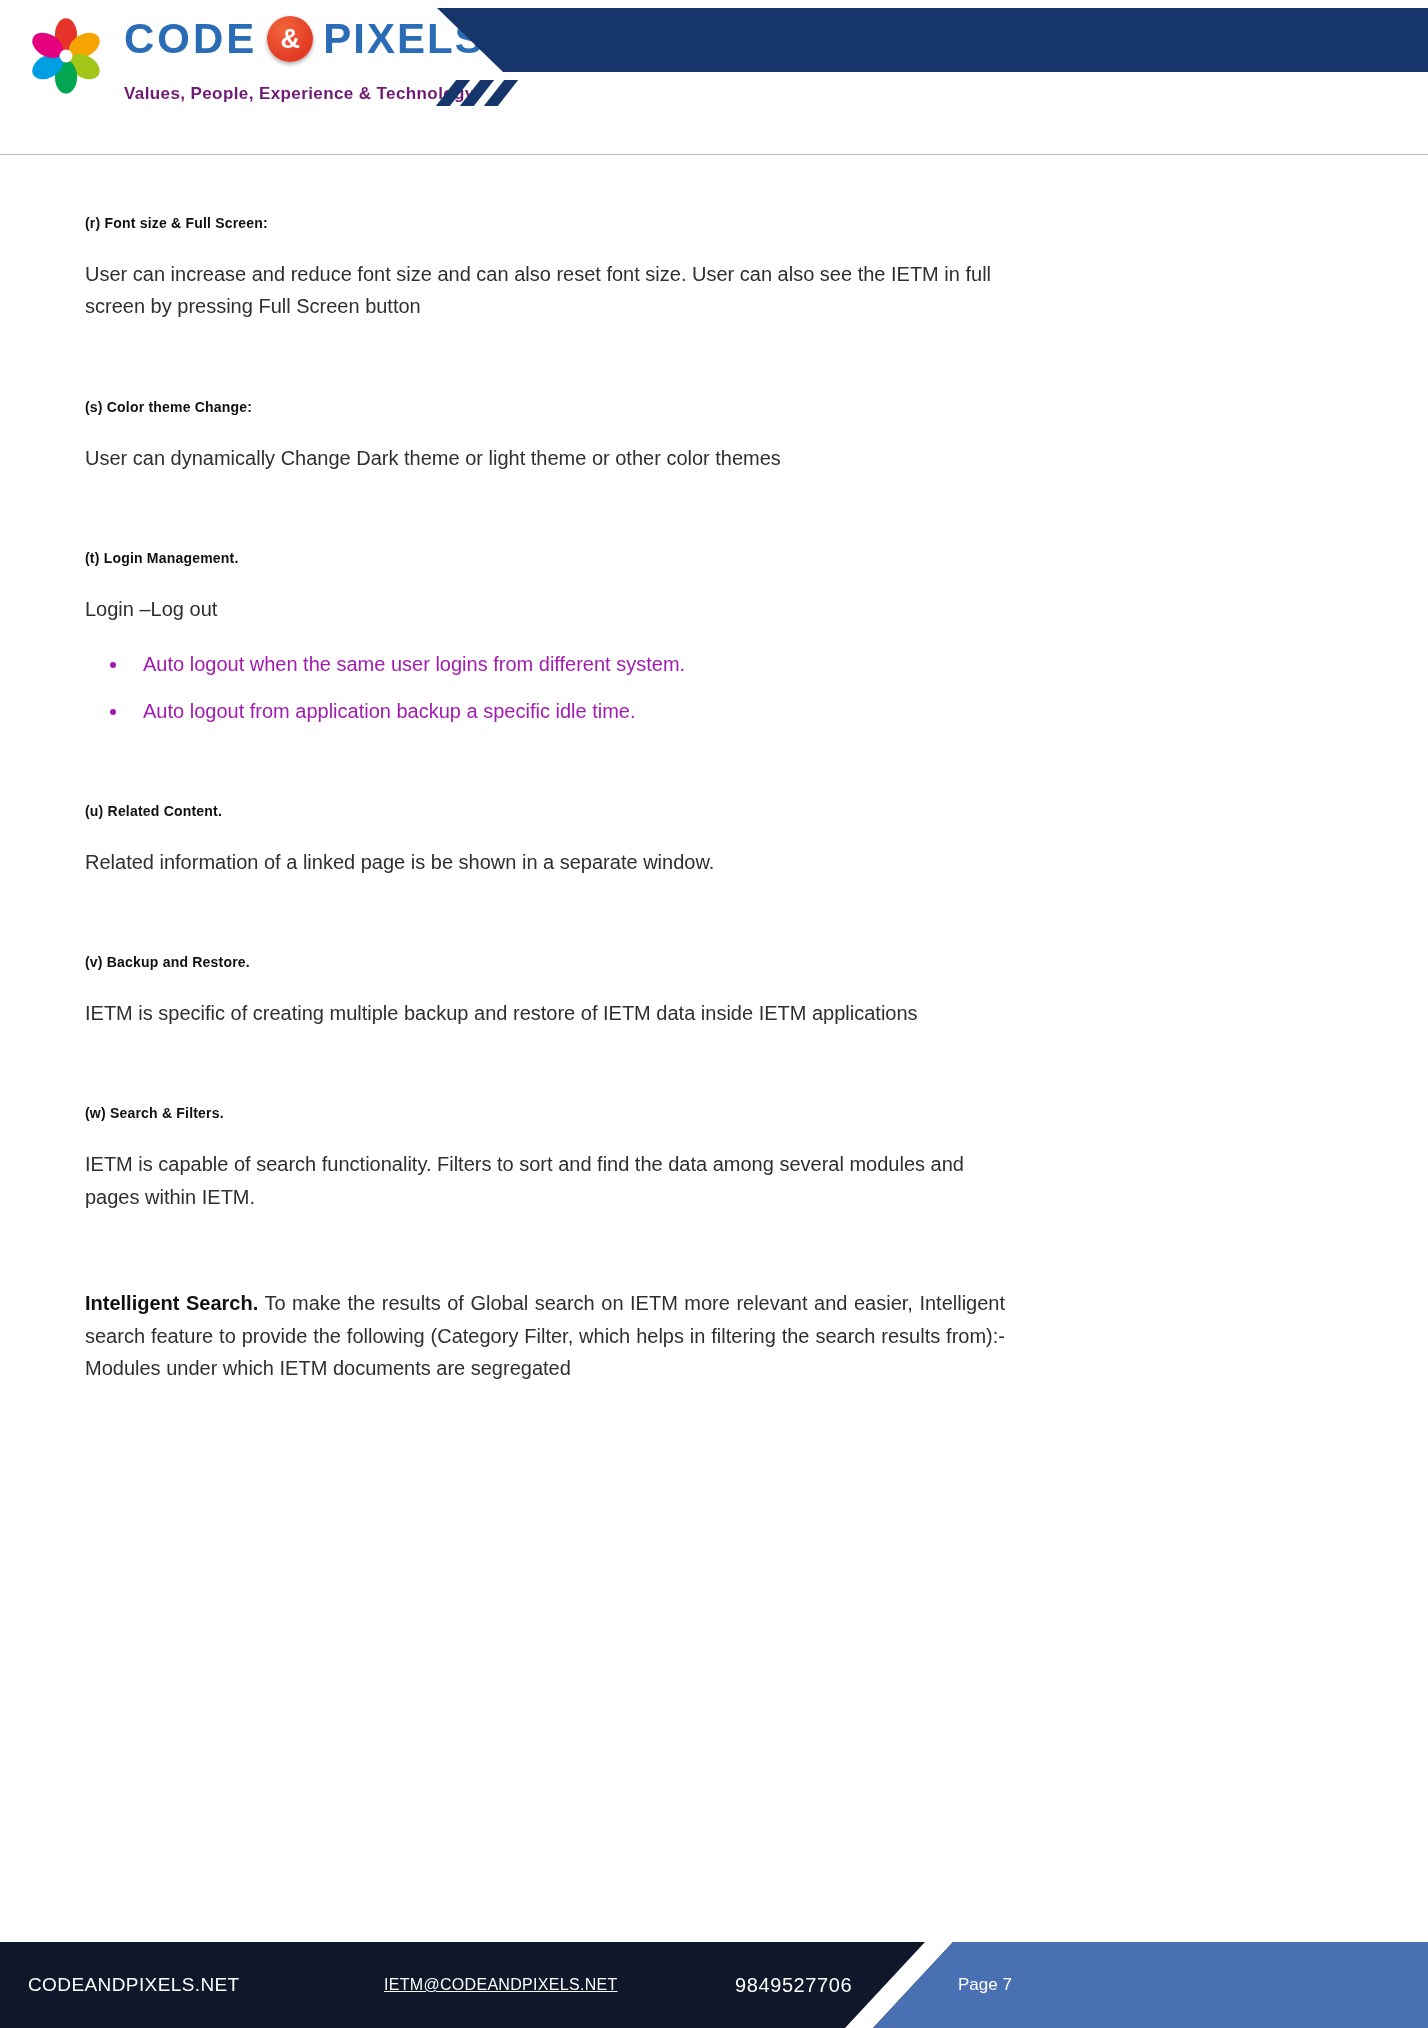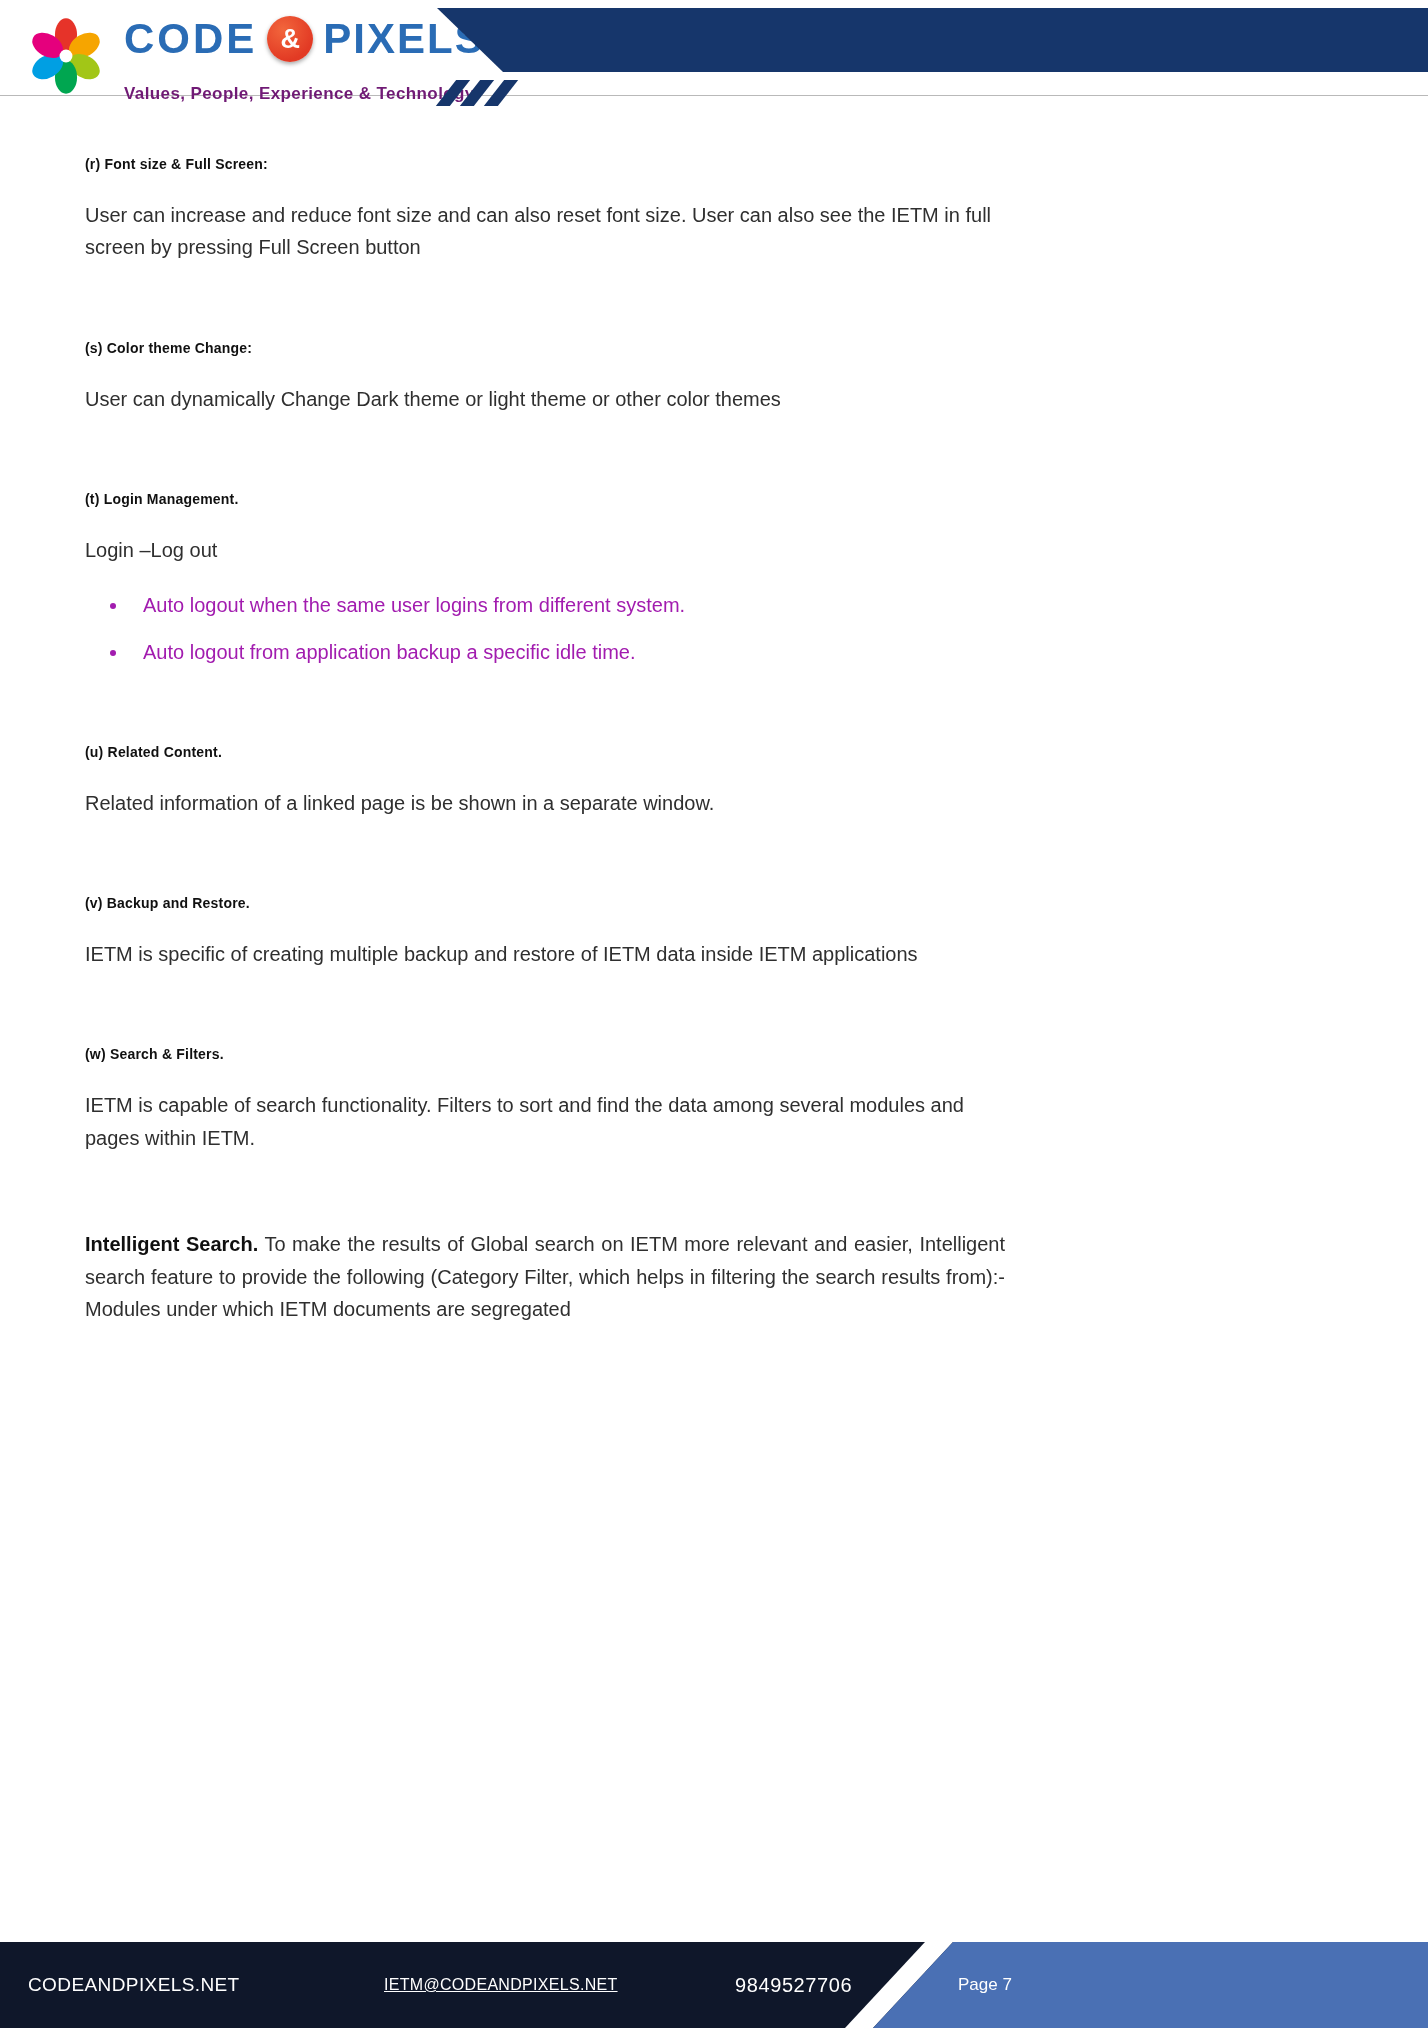--- a/index.html
+++ b/index.html
@@ -2,21 +2,21 @@
 <html><head>
 <meta charset="utf-8">
 <style>
   * { margin:0; padding:0; box-sizing:border-box; }
   html,body { background:#ffffff; }
   body { font-family:"Liberation Sans", sans-serif; }
 
   .page { position:relative; width:1428px; height:2028px; background:#ffffff; overflow:hidden; }
 
   
-  .header { position:relative; height:96px; background:#ffffff; border-bottom:1px solid #b9b9b9; }
+  .header { position:relative; height:155px; background:#ffffff; border-bottom:1px solid #b9b9b9; }
   .logo { position:absolute; left:20px; top:10px; display:flex; align-items:flex-start; gap:12px; }
   .pinwheel { width:92px; height:92px; flex:0 0 auto; }
   .brand-text { padding-top:6px; }
   .brand-row { display:flex; align-items:center; gap:10px; }
   .brand-code { font-size:42px; color:#2a6cb5; letter-spacing:3px; font-weight:600; line-height:1; }
   .amp-badge { width:46px; height:46px; border-radius:50%;
                background: radial-gradient(circle at 35% 30%, #f2663c 0%, #e23a24 70%);
                color:#ffffff; font-size:27px; font-weight:bold;
                display:flex; align-items:center; justify-content:center;
                box-shadow:0 2px 4px rgba(0,0,0,.35); line-height:1; }

